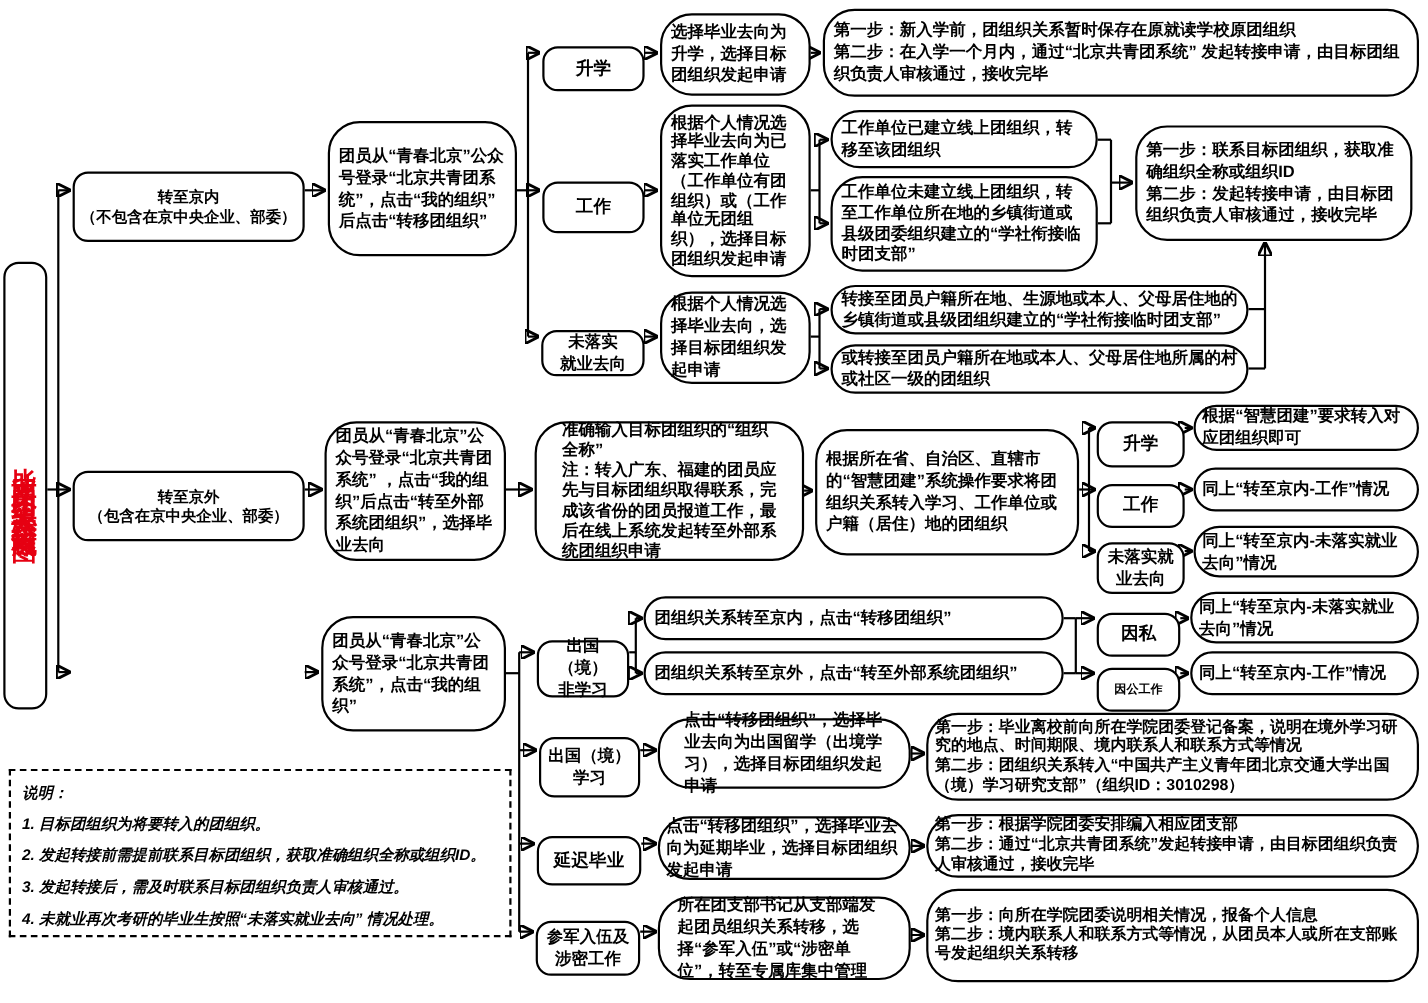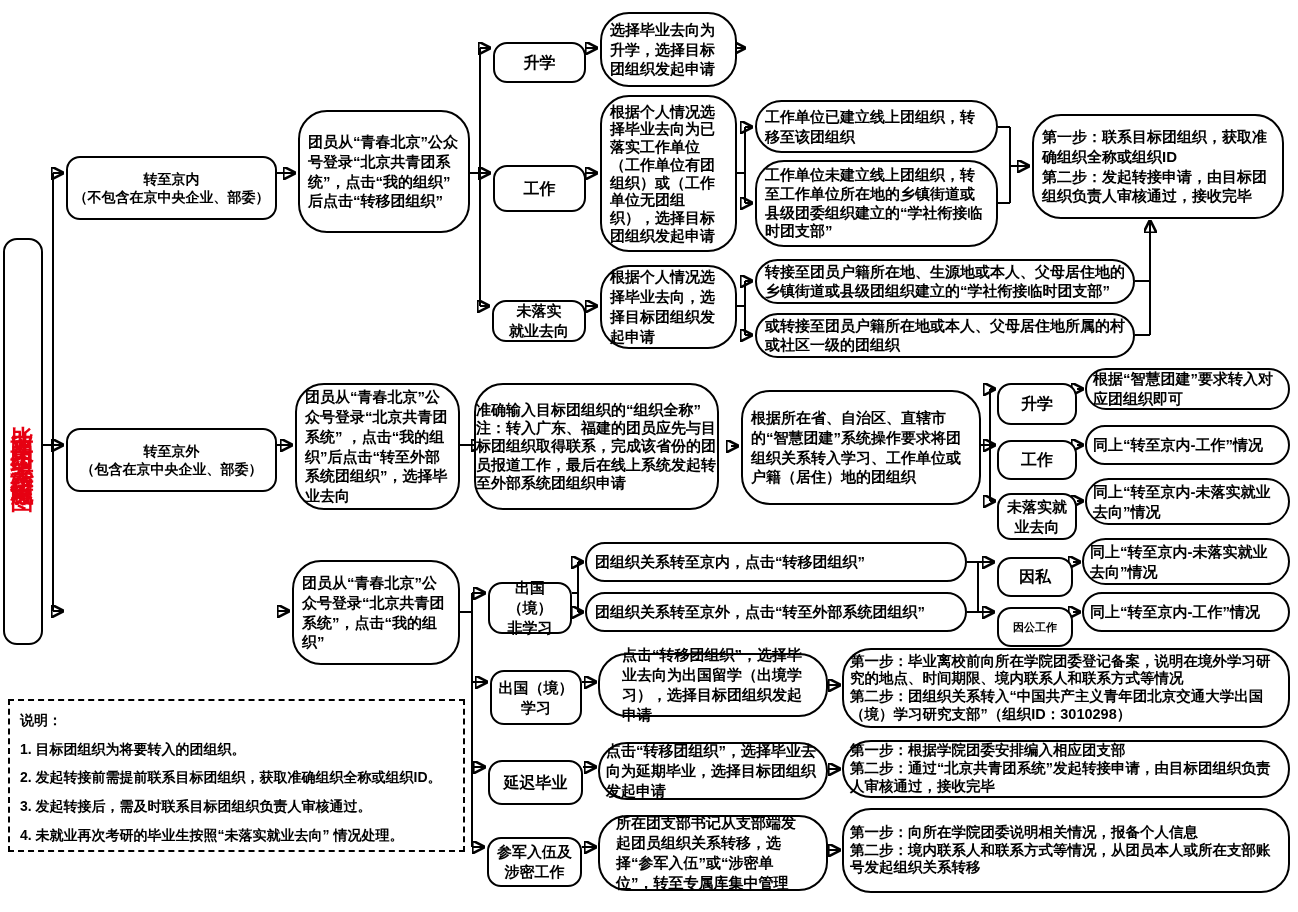--- a/index.html
+++ b/index.html
@@ -27,21 +27,21 @@
   #title-node {
     position:absolute; left:3px; top:238px; width:40px; height:407px;
     border:2.5px solid #000; border-radius:14px; background:#fff;
     display:flex; align-items:center; justify-content:center;
     writing-mode:vertical-rl; text-orientation:upright;
     font-size:23px; font-weight:bold; letter-spacing:5px; color:#e60012;
   }
   #notes-box {
     position:absolute; left:8px; top:699px; width:457px; height:153px;
     border:2px dashed #000; background:#fff;
-    font-weight:bold; font-size:14px; line-height:2.05; padding:5px 10px;
+    font-weight:bold; font-size:14px; line-height:2.05; padding:5px 10px;font-style:italic;
   }
   svg.wires { position:absolute; left:0; top:0; width:1298px; height:912px; pointer-events:none; }
   svg.wires path { stroke:#000; stroke-width:2; fill:none; }
 </style>
 </head>
 <body>
 
 <div id="canvas">
 
   <svg class="wires" viewBox="0 0 1298 912">
@@ -128,33 +128,35 @@
   <div class="node center" style="left:66px;top:413px;width:211px;height:64px;font-size:14px">转至京外
 （包含在京中央企业、部委）</div>
 
   <div class="node left" style="left:298px;top:110px;width:172px;height:123px">团员从“青春北京”公众号登录“北京共青团系统”，点击“我的组织” 后点击“转移团组织”</div>
   <div class="node center small" style="left:493px;top:27px;width:93px;height:41px">升学</div>
   <div class="node center small" style="left:493px;top:150px;width:93px;height:47px">工作</div>
   <div class="node center" style="left:492px;top:285px;width:94px;height:42px">未落实
 就业去向</div>
 
   <div class="node left" style="left:600px;top:12px;width:137px;height:75px">选择毕业去向为升学，选择目标团组织发起申请</div>
+  <div class="node left" style="left:748px;top:8px;width:542px;height:80px">第一步：新入学前，团组织关系暂时保存在原就读学校原团组织
+第二步：在入学一个月内，通过“北京共青团系统” 发起转接申请，由目标团组织负责人审核通过，接收完毕</div>
 
   <div class="node left" style="left:600px;top:95px;width:137px;height:157px;line-height:1.18">根据个人情况选择毕业去向为已落实工作单位（工作单位有团组织）或（工作单位无团组织），选择目标团组织发起申请</div>
   <div class="node left" style="left:755px;top:100px;width:243px;height:53px">工作单位已建立线上团组织，转移至该团组织</div>
   <div class="node left" style="left:755px;top:160px;width:243px;height:87px;line-height:1.25">工作单位未建立线上团组织，转至工作单位所在地的乡镇街道或县级团委组织建立的“学社衔接临时团支部”</div>
   <div class="node left" style="left:1032px;top:114px;width:252px;height:105px">第一步：联系目标团组织，获取准确组织全称或组织ID
 第二步：发起转接申请，由目标团组织负责人审核通过，接收完毕</div>
 
   <div class="node left" style="left:600px;top:265px;width:137px;height:84px">根据个人情况选择毕业去向，选择目标团组织发起申请</div>
   <div class="node left" style="left:755px;top:259px;width:380px;height:45px;line-height:1.25">转接至团员户籍所在地、生源地或本人、父母居住地的乡镇街道或县级团组织建立的“学社衔接临时团支部”</div>
   <div class="node left" style="left:755px;top:313px;width:380px;height:45px;line-height:1.25">或转接至团员户籍所在地或本人、父母居住地所属的村或社区一级的团组织</div>
 
   <div class="node left" style="left:295px;top:383px;width:165px;height:127px">团员从“青春北京”公众号登录“北京共青团系统” ，点击“我的组织”后点击“转至外部系统团组织”，选择毕业去向</div>
-  <div class="node left" style="left:474px;top:383px;width:245px;height:127px;line-height:1.22;padding:3px 0">准确输入目标团组织的“组织全称”
+  <div class="node left" style="left:486px;top:383px;width:245px;height:127px;line-height:1.22;padding:3px 23px">准确输入目标团组织的“组织全称”
 注：转入广东、福建的团员应先与目标团组织取得联系，完成该省份的团员报道工作，最后在线上系统发起转至外部系统团组织申请</div>
   <div class="node left" style="left:741px;top:390px;width:240px;height:115px">根据所在省、自治区、直辖市的“智慧团建”系统操作要求将团组织关系转入学习、工作单位或户籍（居住）地的团组织</div>
 
   <div class="node center small" style="left:997px;top:368px;width:80px;height:42px">升学</div>
   <div class="node left" style="left:1085px;top:368px;width:205px;height:42px;padding:2px 6px">根据“智慧团建”要求转入对应团组织即可</div>
   <div class="node center small" style="left:997px;top:425px;width:80px;height:40px">工作</div>
   <div class="node left" style="left:1085px;top:425px;width:205px;height:40px;padding:2px 6px">同上“转至京内-工作”情况</div>
   <div class="node center" style="left:997px;top:478px;width:80px;height:47px">未落实就
 业去向</div>
   <div class="node left" style="left:1085px;top:478px;width:205px;height:47px;padding:2px 6px">同上“转至京内-未落实就业去向”情况</div>

